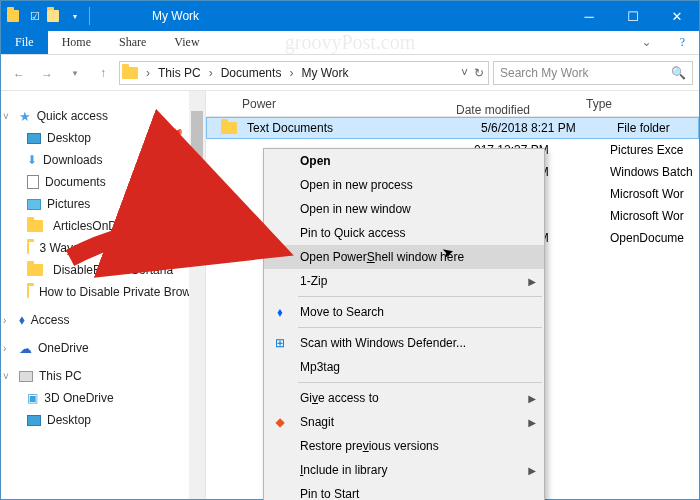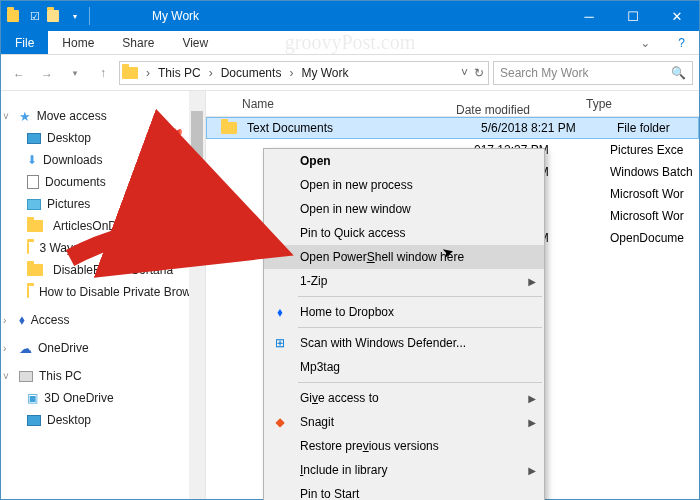--- a/index.html
+++ b/index.html
@@ -5,21 +5,21 @@
 * { box-sizing: border-box; margin: 0; padding: 0; font-family: "Segoe UI", sans-serif; font-size: 12px; }
 body { width: 700px; height: 500px; overflow: hidden; background: #fff; position: relative; }
 .win { width: 700px; height: 500px; border: 1px solid #4a90c2; display: flex; flex-direction: column; }
 .titlebar { height: 30px; background: #0178d7; color: #fff; display: flex; align-items: center; }
 .titlebar .qat { display: flex; align-items: center; gap: 4px; padding-left: 6px; }
 .titlebar .icon { width: 16px; height: 16px; display: flex; align-items: center; justify-content: center; font-size: 11px; }
 .titlebar .title { margin-left: 60px; }
 .titlebar .spacer { flex: 1; }
 .winbtn { width: 44px; height: 30px; display: flex; align-items: center; justify-content: center; color: #fff; font-size: 13px; }
 .ribbon { height: 24px; display: flex; align-items: stretch; border-bottom: 1px solid #ddd; background: #fff; }
-.ribbon .tab { padding: 4px 14px; color: #333; display: flex; align-items: center; }
+.ribbon .tab { padding: 4px 14px; color: #333; display: flex; align-items: center; font-family: Liberation Serif, serif; }
 .ribbon .tab.file { background: #0178d7; color: #fff; }
 .ribbon .spacer { flex: 1; }
 .navrow { height: 36px; display: flex; align-items: center; gap: 4px; padding: 4px 6px; border-bottom: 1px solid #e5e5e5; }
 .navbtn { width: 24px; height: 24px; display: flex; align-items: center; justify-content: center; color: #888; border-radius: 2px; }
 .addr { flex: 1; height: 24px; border: 1px solid #ccc; display: flex; align-items: center; padding: 0 2px; gap: 2px; }
 .crumb { display: flex; align-items: center; padding: 0 4px; color: #222; height: 100%; }
 .chev { color: #666; padding: 0 2px; }
 .folder-ic { width: 16px; height: 12px; background: #ffcf4b; border-radius: 1px; margin-right: 4px; position: relative; }
 .folder-ic:before { content: ""; position: absolute; top: -3px; left: 0; width: 7px; height: 3px; background: #ffcf4b; border-radius: 1px 1px 0 0; }
 .search { width: 200px; height: 24px; border: 1px solid #ccc; display: flex; align-items: center; padding: 0 6px; color: #888; gap: 12px; }
@@ -119,21 +119,21 @@
       <span style="flex:1"></span>
       <span>🔍</span>
     </div>
   </div>
 
   <div class="body">
     <div class="sidebar">
       <div class="sbitem group">
           <span class="exp">˅</span>
           <span class="star-ic">★</span>
-          <span>Move access</span>
+          <span>Quick access</span>
         </div>
       <div class="sbitem">
           <span class="desk-ic"></span>
           <span>Desktop</span>
           <span class="pin">📌</span>
         </div>
       <div class="sbitem">
           <span class="dl-ic">⬇</span>
           <span>Downloads</span>
           <span class="pin">📌</span>
@@ -188,21 +188,21 @@
           <span class="desk-ic"></span>
           <span>Desktop</span>
         </div>
       <div class="sbscroll">
           <div class="thumb"></div>
         </div>
     </div>
 
     <div class="main">
       <div class="cols">
-        <div class="col-name">Name</div>
+        <div class="col-name">Power</div>
         <div class="col-date">Date modified</div>
         <div class="col-type">Type</div>
       </div>
       <div class="row sel">
         <span class="folder-ic"></span>
         <span class="name">Text Documents</span>
         <span class="date">5/6/2018 8:21 PM</span>
         <span class="type">File folder</span>
       </div>
       <div class="row">
@@ -250,21 +250,21 @@
   <div class="item hover">
       <span><span>Open Power</span><span class="u">S</span><span>hell window here</span></span>
     </div>
   <div class="item">
       <span>1-Zip</span>
       <span class="sub">▶</span>
     </div>
   <div class="sep"></div>
   <div class="item">
       <span class="ic" style="color:#0061ff">⬧</span>
-      <span>Home to Dropbox</span>
+      <span>Move to Search</span>
     </div>
   <div class="sep"></div>
   <div class="item">
       <span class="ic" style="color:#0078d7">⊞</span>
       <span>Scan with Windows Defender...</span>
     </div>
   <div class="item">
       <span>Mp3tag</span>
     </div>
   <div class="sep"></div>

